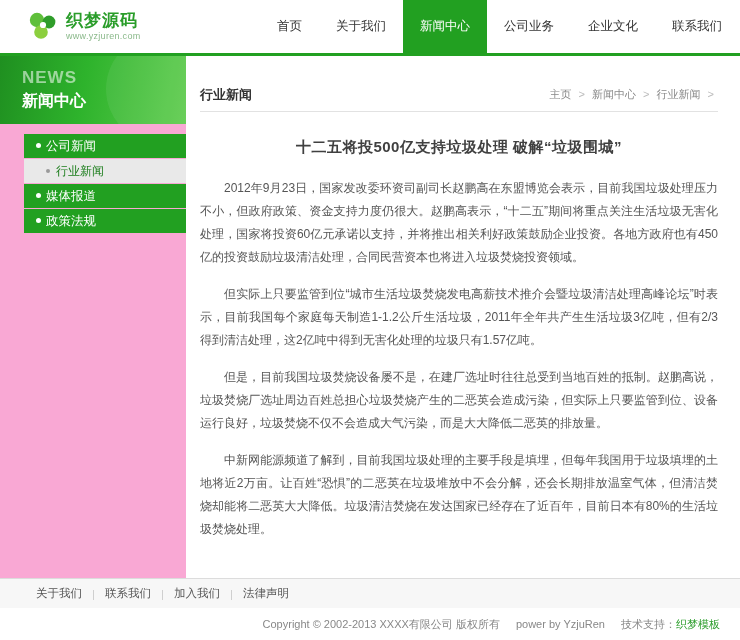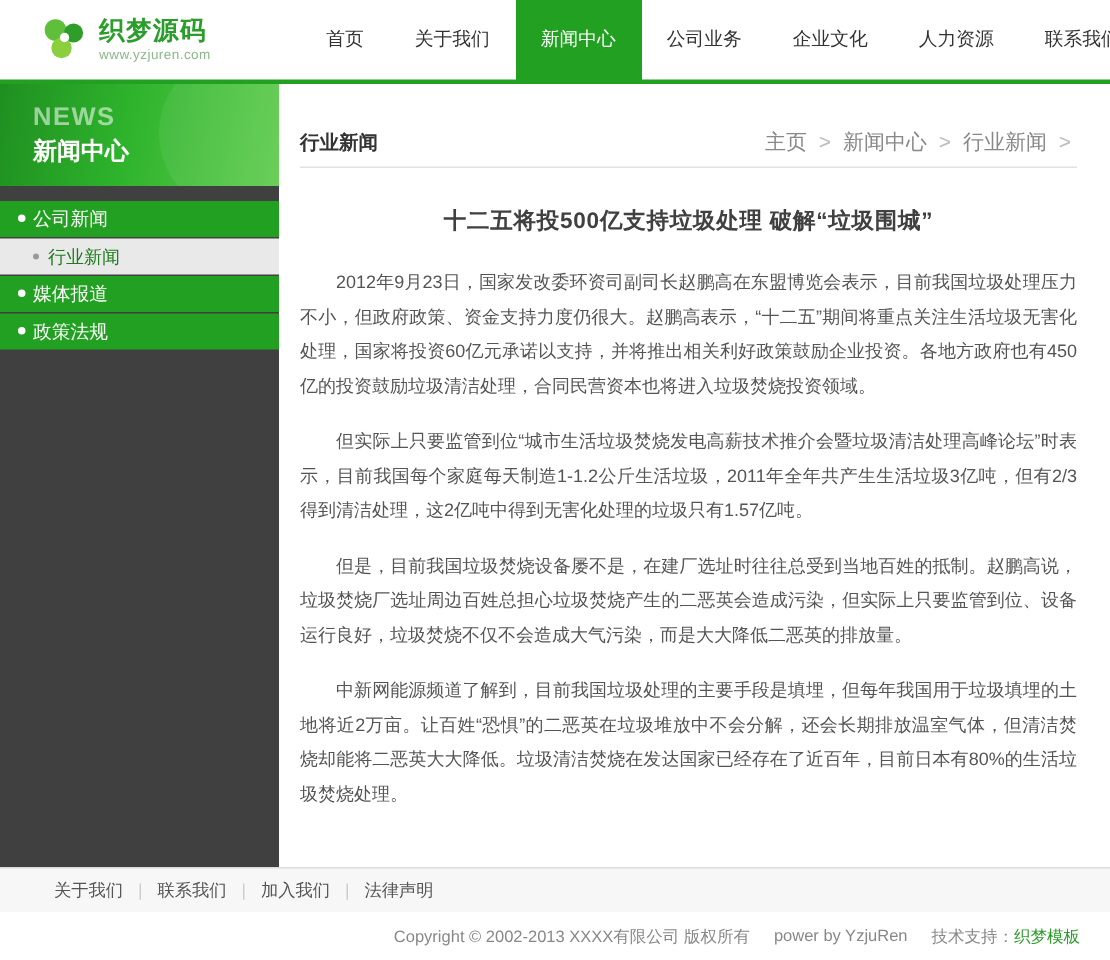--- a/index.html
+++ b/index.html
@@ -74,21 +74,21 @@
   
   .main {
     display: flex;
     width: 740px;
     height: 522px;
     align-items: stretch;
   }
   .sidebar {
     width: 186px;
     flex: 0 0 186px;
-    background: #404040;
+    background: #f9a8d4;
     position: relative;
   }
   .side-banner {
     height: 68px;
     background: linear-gradient(100deg, #1f8f20 0%, #2eb32c 45%, #5fcc4e 100%);
     color: #fff;
     padding: 12px 0 0 22px;
     position: relative;
     overflow: hidden;
   }
@@ -105,21 +105,21 @@
     letter-spacing: 1px;
     color: rgba(255,255,255,0.55);
     font-weight: bold;
   }
   .side-banner-cn {
     font-size: 16px;
     margin-top: 3px;
     font-weight: bold;
     color: #ffffff;
   }
-  .side-menu { padding-top: 10px; }
+  .side-menu { padding-top: 10px; padding-left: 24px; }
   .side-cat {
     background: #22a021;
     color: #fff;
     font-size: 12.5px;
     height: 24px;
     line-height: 24px;
     padding-left: 22px;
     margin: 0 0 1px 0;
     position: relative;
     cursor: pointer;
@@ -164,21 +164,21 @@
     align-items: center;
     justify-content: space-between;
     margin-top: 22px;
   }
   .crumb-title {
     font-size: 13px;
     color: #333;
     font-weight: bold;
   }
   .crumb-path {
-    font-size: 14px;
+    font-size: 11px;
     color: #888;
   }
   .crumb-path a { color: #888; text-decoration: none; }
   .crumb-sep { margin: 0 4px; color: #bbb; }
 
   .art-title {
     text-align: center;
     font-size: 15px;
     font-weight: bold;
     color: #404040;
@@ -240,21 +240,20 @@
         <div class="logo-title">织梦源码</div>
         <div class="logo-sub">www.yzjuren.com</div>
       </span>
     </div>
     <div class="nav">
       <div class="nav-item">首页</div>
       <div class="nav-item">关于我们</div>
       <div class="nav-item active">新闻中心</div>
       <div class="nav-item">公司业务</div>
       <div class="nav-item">企业文化</div>
-      <div class="nav-item">人力资源</div>
       <div class="nav-item">联系我们</div>
     </div>
   </div>
 
   <div class="main">
 
     <div class="sidebar">
       <div class="side-banner">
         <div class="side-banner-en">NEWS</div>
         <div class="side-banner-cn">新闻中心</div>

